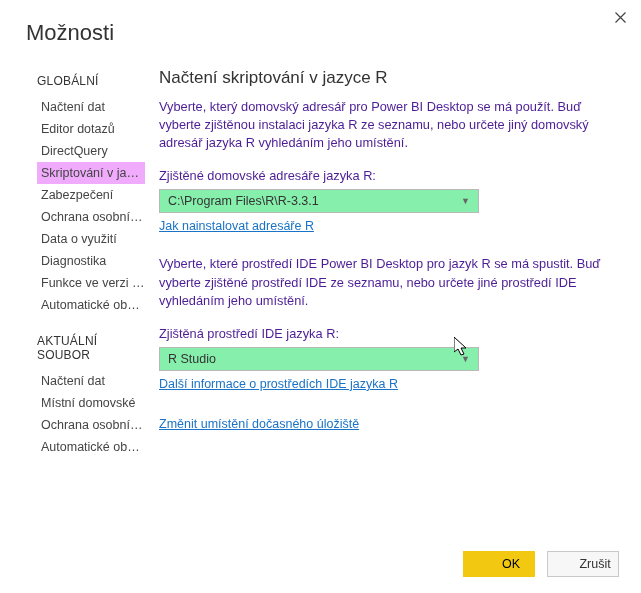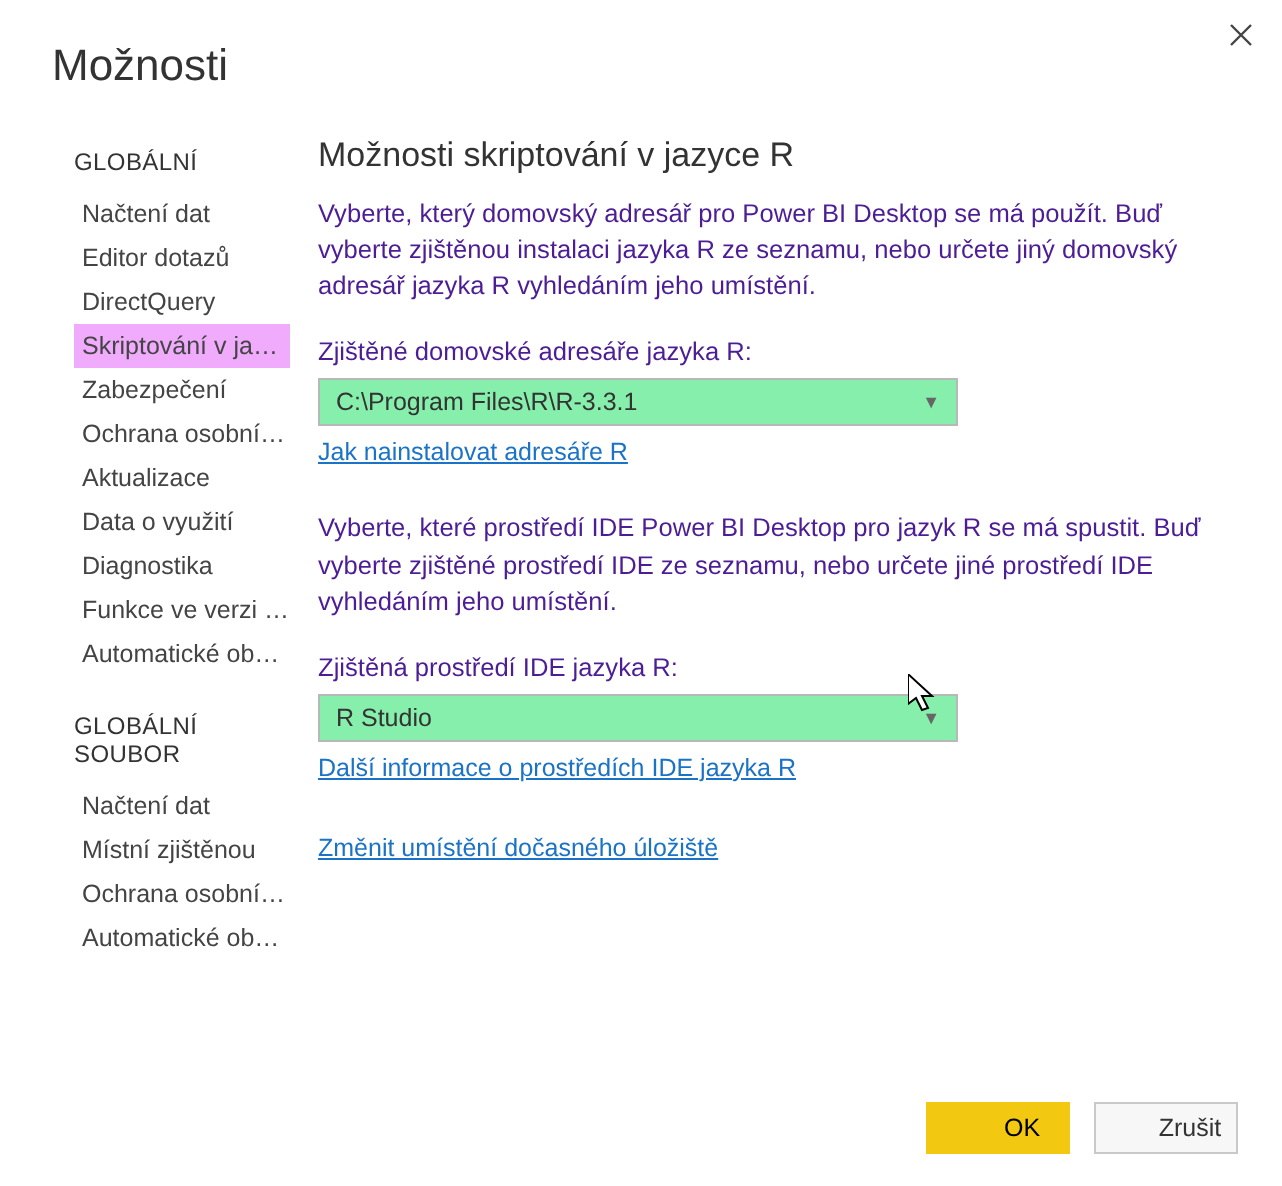--- a/index.html
+++ b/index.html
@@ -40,37 +40,36 @@
   <div class="body-area">
     <div class="sidebar">
       <div class="section-head">GLOBÁLNÍ</div>
       <div id="nav1">
           <div class="nav-item">Načtení dat</div>
           <div class="nav-item">Editor dotazů</div>
           <div class="nav-item">DirectQuery</div>
           <div class="nav-item selected">Skriptování v jazy...</div>
           <div class="nav-item">Zabezpečení</div>
           <div class="nav-item">Ochrana osobních...</div>
-          <div class="nav-item">Aktualizace</div>
           <div class="nav-item">Data o využití</div>
           <div class="nav-item">Diagnostika</div>
           <div class="nav-item">Funkce ve verzi Pre...</div>
           <div class="nav-item">Automatické obnov...</div>
         </div>
-      <div class="section-head" style="margin-top:18px;">GLOBÁLNÍ SOUBOR</div>
+      <div class="section-head" style="margin-top:18px;">AKTUÁLNÍ SOUBOR</div>
       <div id="nav2">
           <div class="nav-item">Načtení dat</div>
-          <div class="nav-item">Místní zjištěnou</div>
+          <div class="nav-item">Místní domovské</div>
           <div class="nav-item">Ochrana osobních...</div>
           <div class="nav-item">Automatické obnov...</div>
         </div>
     </div>
 
     <div class="main">
-      <div class="main-title">Možnosti skriptování v jazyce R</div>
+      <div class="main-title">Načtení skriptování v jazyce R</div>
       <div class="para">Vyberte, který domovský adresář pro Power BI Desktop se má použít. Buď vyberte zjištěnou instalaci jazyka R ze seznamu, nebo určete jiný domovský adresář jazyka R vyhledáním jeho umístění.</div>
 
       <div class="label">Zjištěné domovské adresáře jazyka R:</div>
       <div class="combo wide">
         <span>C:\Program Files\R\R-3.3.1</span>
         <span class="chev">▼</span>
       </div>
       <a class="link">Jak nainstalovat adresáře R</a>
 
       <div class="para" style="margin-top:6px;">Vyberte, které prostředí IDE Power BI Desktop pro jazyk R se má spustit. Buď vyberte zjištěné prostředí IDE ze seznamu, nebo určete jiné prostředí IDE vyhledáním jeho umístění.</div>

